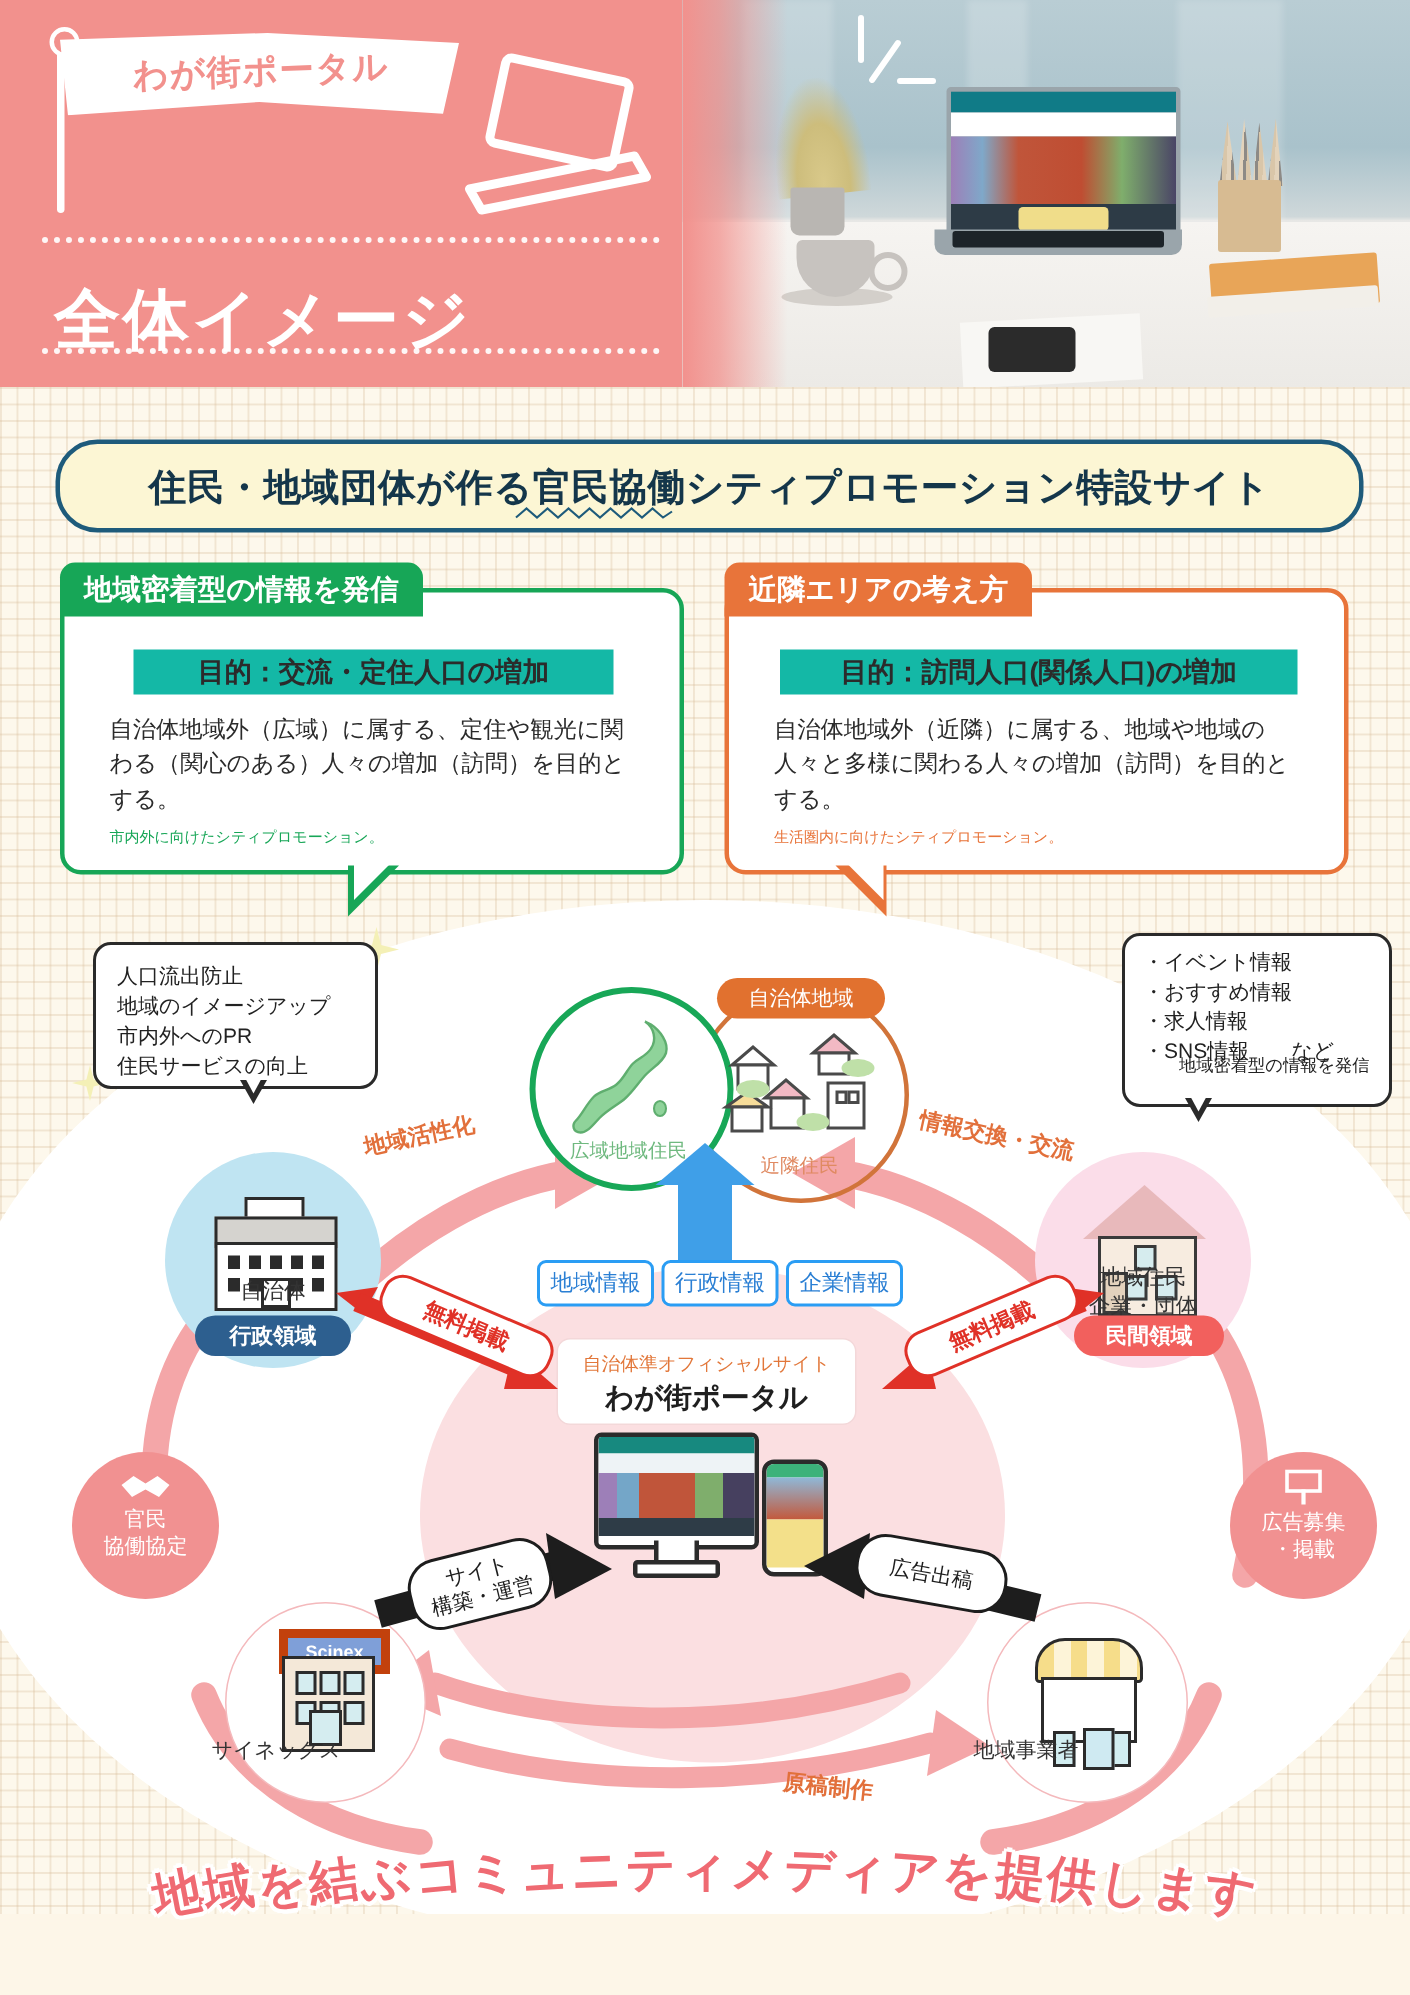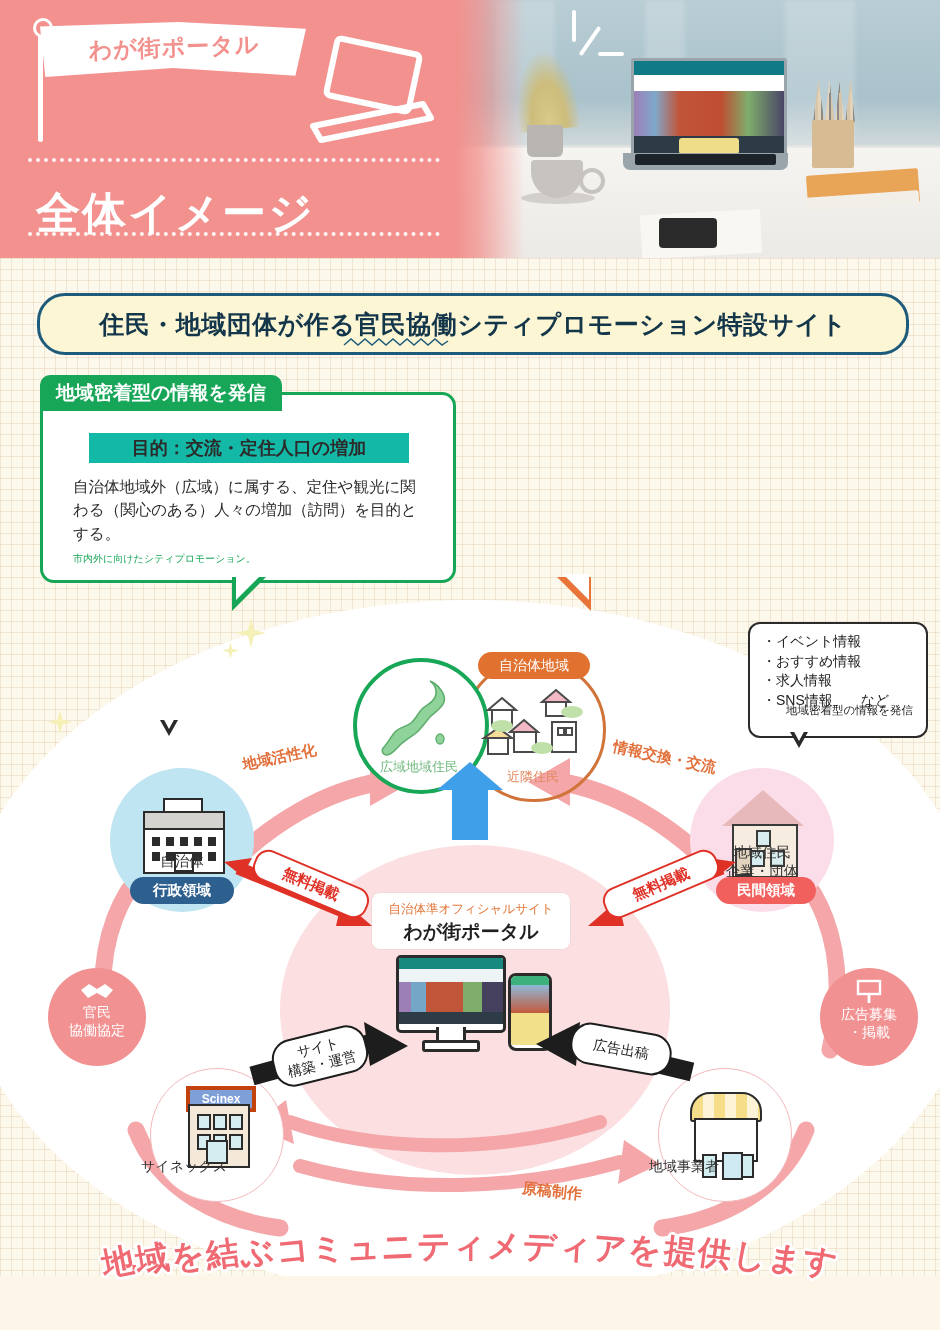--- a/index.html
+++ b/index.html
@@ -165,21 +165,21 @@
   .cs-left{left:48px;top:968px;width:98px;height:98px;}
   .cs-right{left:820px;top:968px;width:98px;height:98px;}
   .cs-txt{position:absolute;left:0;width:100%;font-size:14px;line-height:1.25;white-space:pre-line;}
 
   .node-b{position:absolute;border-radius:50%;border:1.5px solid #f4b9bc;background:#fff;}
   .nb-left{left:150px;top:1068px;width:132px;height:132px;}
   .nb-right{left:658px;top:1068px;width:132px;height:132px;}
   .nb-label{position:absolute;width:150px;text-align:left;color:#333;font-size:14px;}
 
   .bldg-scinex{position:absolute;left:186px;top:1086px;width:62px;height:80px;}
-  .sc-sign{position:absolute;left:0;top:0;width:62px;height:18px;background:#7f9fd8;border:4px solid #c2410c;
+  .sc-sign{position:absolute;left:0;top:0;width:62px;height:18px;background:#7f9fd8;border:6px solid #c2410c;
      display:flex;align-items:center;justify-content:center;color:#fff;font-size:12px;font-weight:bold;}
   .sc-body{position:absolute;left:2px;top:18px;width:58px;height:60px;background:#f4e8d8;border:2px solid #2b2b2b;}
   .sc-win{position:absolute;width:10px;height:12px;background:#d5edf0;border:2px solid #2b2b2b;}
   .sc-door{position:absolute;left:20px;top:54px;width:18px;height:20px;background:#d5edf0;border:2px solid #2b2b2b;}
 
   .shop{position:absolute;left:690px;top:1092px;width:68px;height:68px;}
   .shop-awn{position:absolute;left:0;top:0;width:68px;height:26px;background:
      repeating-linear-gradient(90deg,#f6dd8a 0 11px,#fdf4d8 11px 22px);border:2.5px solid #2b2b2b;border-radius:20px 20px 3px 3px;}
   .shop-body{position:absolute;left:4px;top:26px;width:60px;height:40px;background:#fff;border:2.5px solid #2b2b2b;}
   .shop-w{position:absolute;top:34px;width:11px;height:20px;background:#d2eef1;border:2.5px solid #2b2b2b;}
@@ -297,27 +297,41 @@
     <div class="cbox-tab">地域密着型の情報を発信</div>
     <div class="cbox-goal">目的：交流・定住人口の増加</div>
     <div class="cbox-body">
       <span>自治体地域外（広域）に属する、定住や観光に関わる（関心のある）人々の増加（訪問）を目的とする。</span><br>
       <span class="cbox-accent">市内外に向けたシティプロモーション。</span>
     </div>
   </div>
   <div class="tail tail-green"></div>
   <div class="tail tail-green-in"></div>
 
+  <div class="cbox orange">
+    <div class="cbox-tab">近隣エリアの考え方</div>
+    <div class="cbox-goal">目的：訪問人口(関係人口)の増加</div>
+    <div class="cbox-body">
+      <span>自治体地域外（近隣）に属する、地域や地域の人々と多様に関わる人々の増加（訪問）を目的とする。</span><br>
+      <span class="cbox-accent">生活圏内に向けたシティプロモーション。</span>
+    </div>
+  </div>
   <div class="tail tail-orange"></div>
   <div class="tail tail-orange-in"></div>
 
   <div class="sparkle" style="left:236px;top:618px;width:30px;height:30px;"></div>
   <div class="sparkle" style="left:222px;top:642px;width:17px;height:17px;"></div>
   <div class="sparkle" style="left:48px;top:710px;width:24px;height:24px;"></div>
 
+  <div class="note note-l">
+    <div class="nt">人口流出防止
+地域のイメージアップ
+市内外へのPR
+住民サービスの向上</div>
+  </div>
   <div class="note-tail" style="left:160px;top:720px;border-top:16px solid #2a2a2a;"></div>
   <div class="note-tail" style="left:162px;top:716px;border-left:7px solid transparent;border-right:7px solid transparent;border-top:13px solid #ffffff;"></div>
 
   <div class="note note-r">
     <div class="nt">・イベント情報
 ・おすすめ情報
 ・求人情報
 ・SNS情報　　など</div>
     <div class="nt2">地域密着型の情報を発信</div>
   </div>
@@ -383,20 +397,25 @@
         <rect x="86" y="42" width="6" height="7" fill="#ffffff"></rect>
     </g>
     <ellipse cx="22" cy="40" rx="11" ry="6" fill="#bfe0a8"></ellipse>
     <ellipse cx="92" cy="26" rx="11" ry="6" fill="#bfe0a8"></ellipse>
     <ellipse cx="62" cy="62" rx="11" ry="6" fill="#bfe0a8"></ellipse>
   </svg>
   <div class="lbl-near">近隣住民</div>
 
   <div class="bluearrow"></div>
   <div class="bluearrow-head"></div>
+  <div class="tags">
+    <div class="tag">地域情報</div>
+    <div class="tag">行政情報</div>
+    <div class="tag">企業情報</div>
+  </div>
 
   <div class="card-center">
     <div class="card-sub">自治体準オフィシャルサイト</div>
     <div class="card-main">わが街ポータル</div>
   </div>
 
   <div class="devices">
     <div class="monitor">
       <div class="mon-top"></div>
       <div class="mon-nav"></div>

